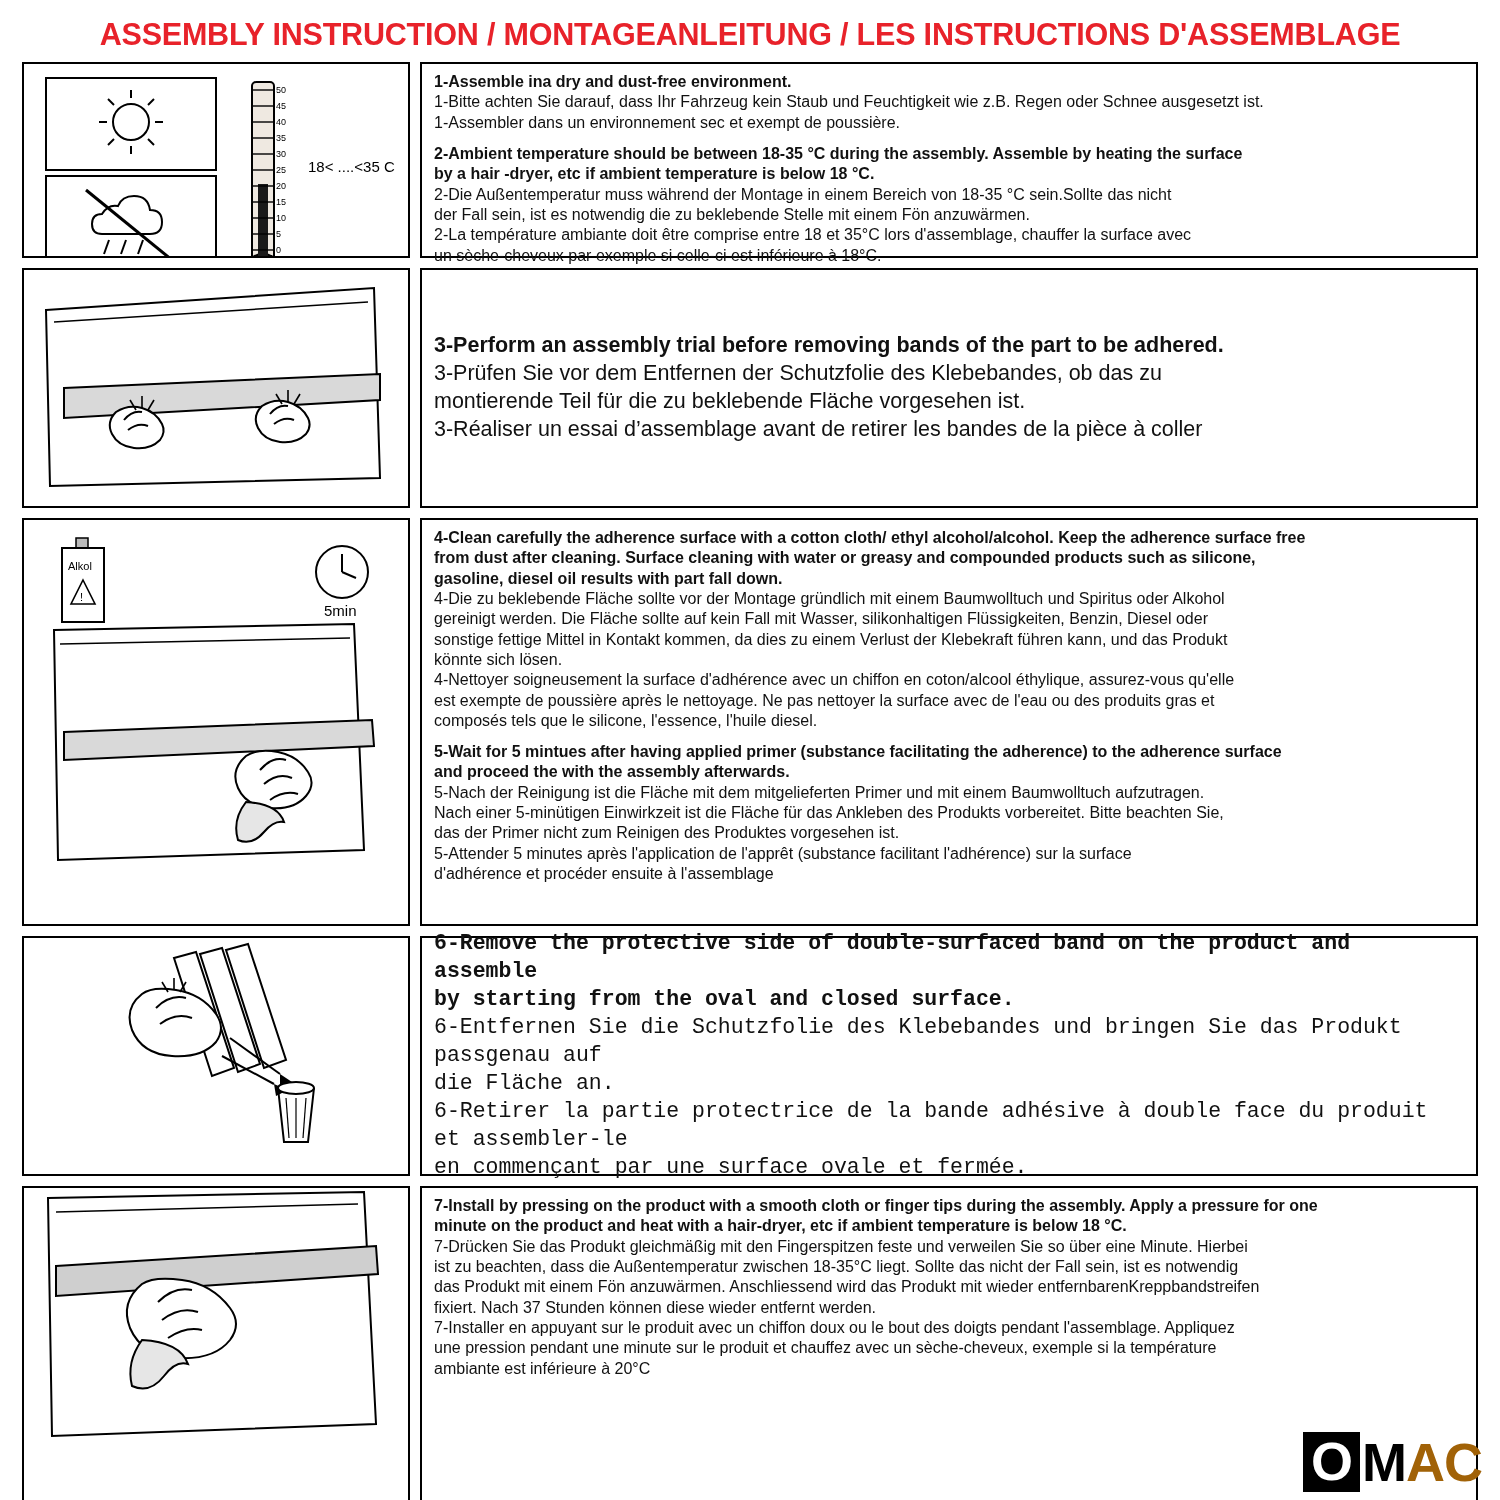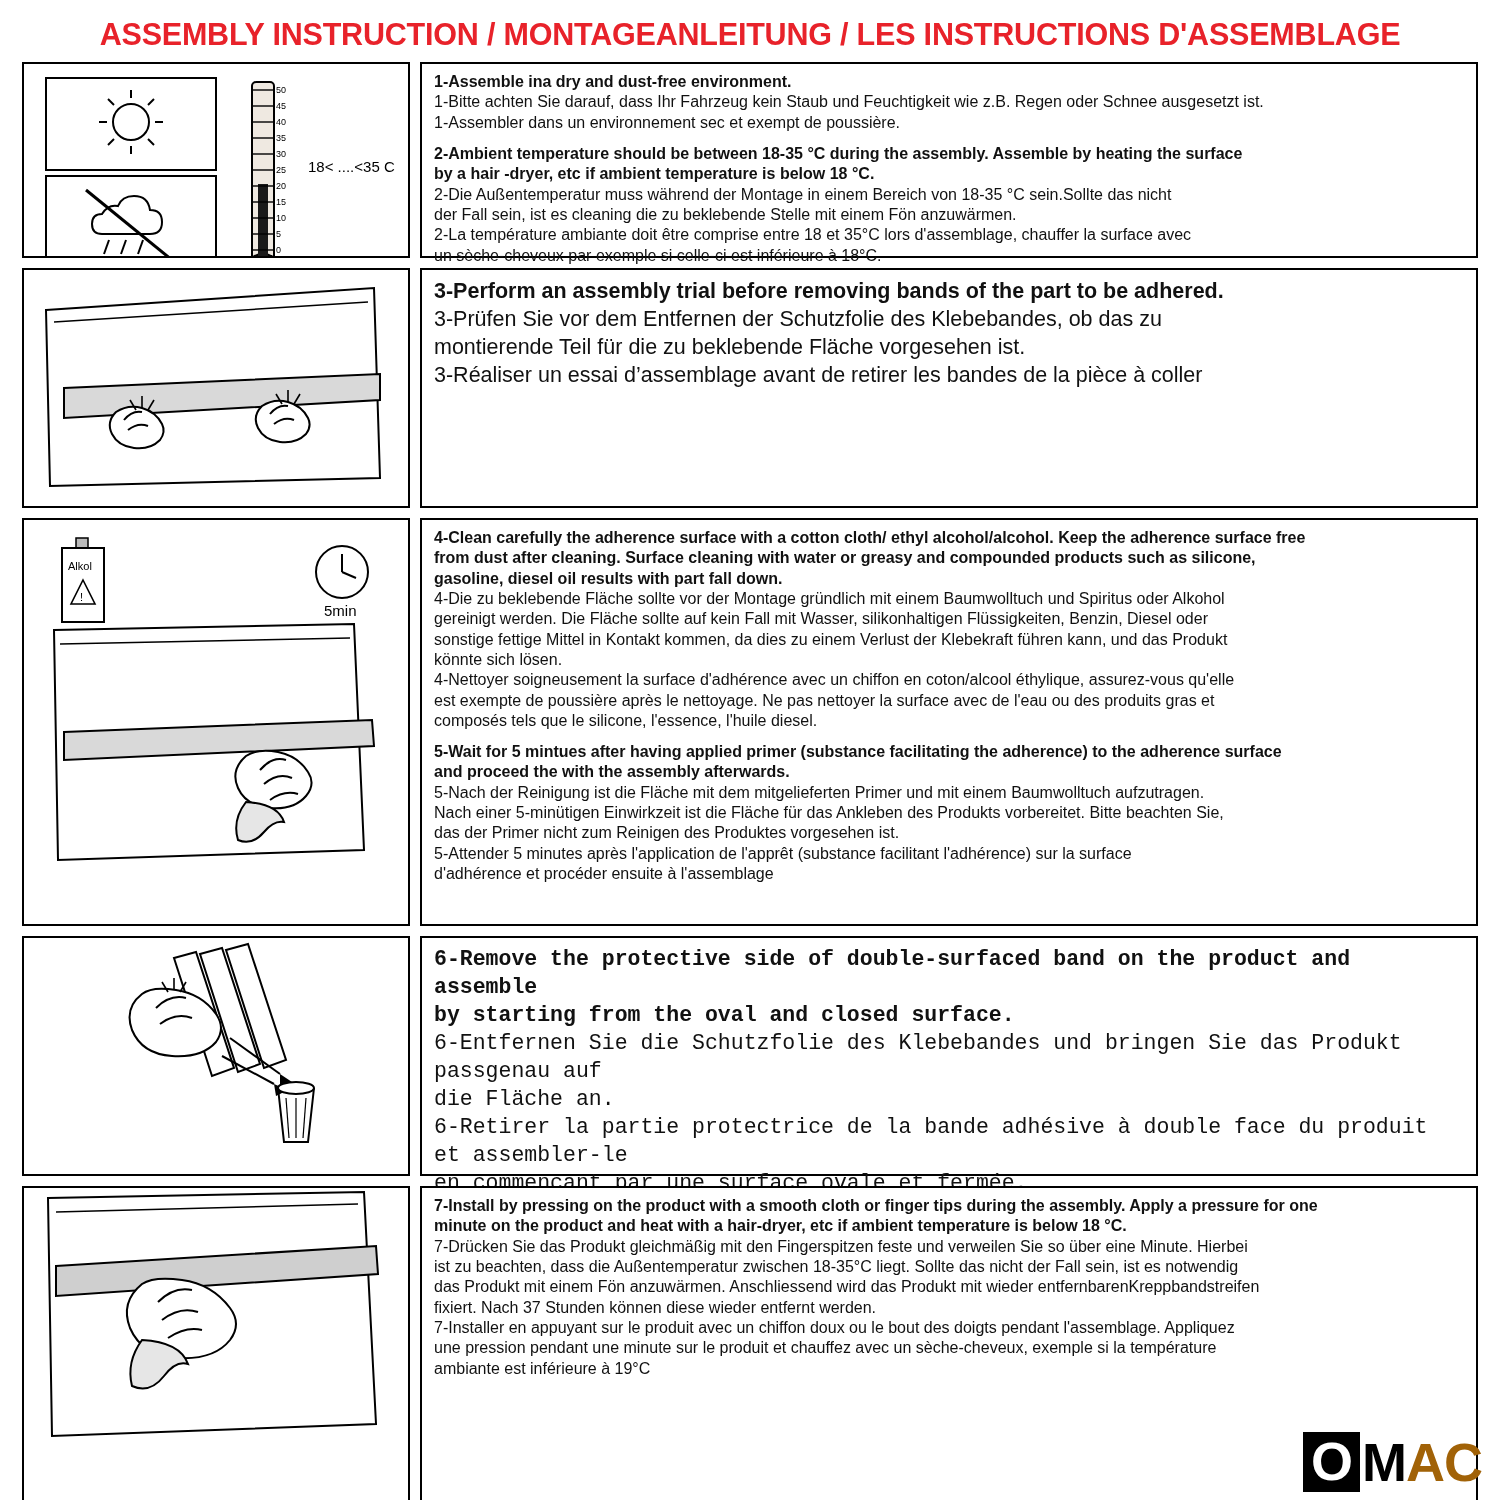--- a/index.html
+++ b/index.html
@@ -73,20 +73,21 @@
   .big .p {
     font-size: 21.5px;
     line-height: 1.3;
   }
   .big .p.b {
     font-weight: bold;
   }
   .center-text {
     display: flex;
     flex-direction: column;
+    justify-content: center;
     height: 100%;
   }
   
   .r1 { height: 196px; }
   .r2 { height: 240px; }
   .r3 { height: 408px; }
   .r4 { height: 240px; font-family: Liberation Mono, monospace; }
   .r5 { height: 340px; }
 
   svg { display: block; }
@@ -184,21 +185,21 @@
         <div>
           <div class="p b">1-Assemble ina dry and dust-free environment.</div>
           <div class="p">1-Bitte achten Sie darauf, dass Ihr Fahrzeug kein Staub und Feuchtigkeit wie z.B. Regen oder Schnee ausgesetzt ist.</div>
           <div class="p">1-Assembler dans un environnement sec et exempt de poussière.</div>
         </div>
         <div class="blockgap"></div>
         <div>
           <div class="p b">2-Ambient temperature should be between 18-35 °C  during the assembly. Assemble by heating the surface</div>
           <div class="p b">by a hair -dryer, etc if ambient temperature is below 18 °C.</div>
           <div class="p">2-Die Außentemperatur muss während der Montage in einem Bereich von 18-35 °C  sein.Sollte das nicht</div>
-          <div class="p">der Fall sein, ist es cleaning die zu beklebende Stelle mit einem Fön anzuwärmen.</div>
+          <div class="p">der Fall sein, ist es notwendig die zu beklebende Stelle mit einem Fön anzuwärmen.</div>
           <div class="p">2-La température ambiante doit être comprise entre 18 et 35°C lors d'assemblage, chauffer la surface avec</div>
           <div class="p">un sèche-cheveux par exemple si celle-ci est inférieure à 18°C.</div>
         </div>
       </div>
     </div>
 
     <div class="row r2">
       <div class="cell img-cell">
         <svg width="384" height="236" viewBox="0 0 384 236">
           <path d="M22 40 L350 18 L356 208 L26 216 Z" fill="none" stroke="#000" stroke-width="2"></path>
@@ -360,21 +361,21 @@
       <div class="cell txt-cell">
         <div>
           <div class="p b">7-Install by pressing on the product with a smooth cloth or finger tips during the assembly. Apply a pressure for one</div>
           <div class="p b">minute on the product and heat with a hair-dryer, etc if ambient temperature is below 18 °C.</div>
           <div class="p">7-Drücken Sie das Produkt gleichmäßig mit den Fingerspitzen feste und verweilen Sie so über eine Minute. Hierbei</div>
           <div class="p">ist zu beachten, dass die Außentemperatur zwischen 18-35°C liegt. Sollte das nicht der Fall sein, ist es notwendig</div>
           <div class="p">das Produkt mit einem Fön anzuwärmen. Anschliessend wird das Produkt mit wieder entfernbarenKreppbandstreifen</div>
           <div class="p">fixiert. Nach 37 Stunden können diese wieder entfernt werden.</div>
           <div class="p">7-Installer en appuyant sur le produit avec un chiffon doux ou le bout des doigts pendant l'assemblage. Appliquez</div>
           <div class="p">une pression pendant une minute sur le produit et chauffez avec un sèche-cheveux, exemple si la température</div>
-          <div class="p">ambiante est inférieure à 19°C</div>
+          <div class="p">ambiante est inférieure à 20°C</div>
         </div>
       </div>
     </div>
 
   </div>
 
   <div class="logo">
     <span class="o">O</span>
       <span class="m">M</span>
       <span class="ac">AC</span>

